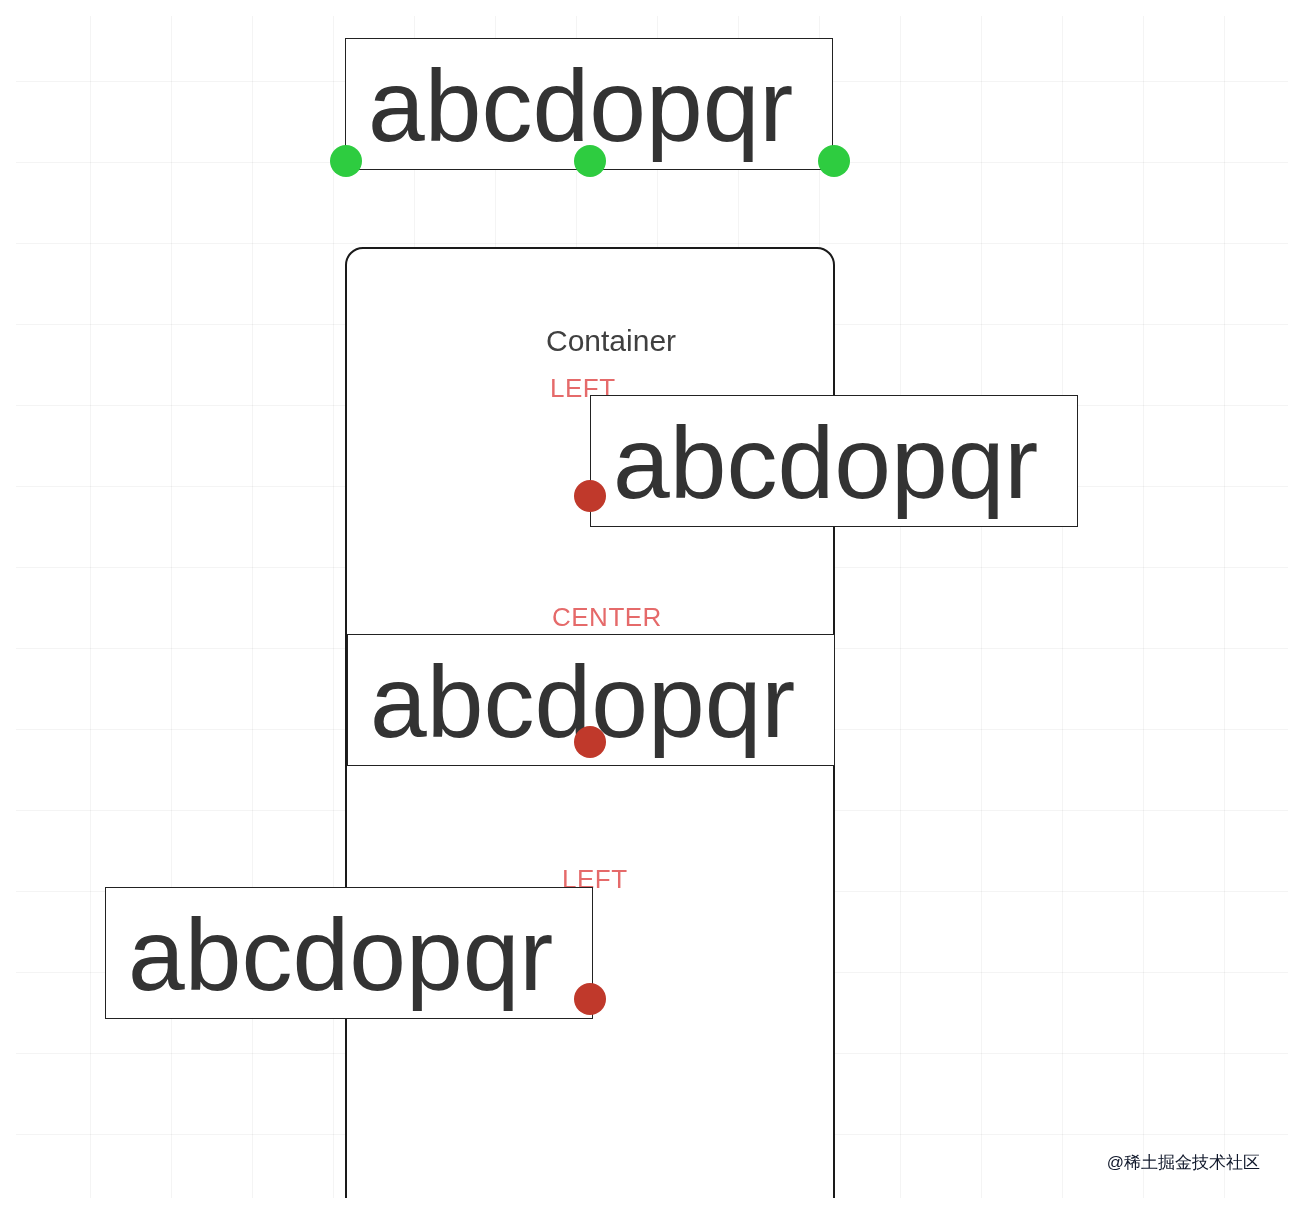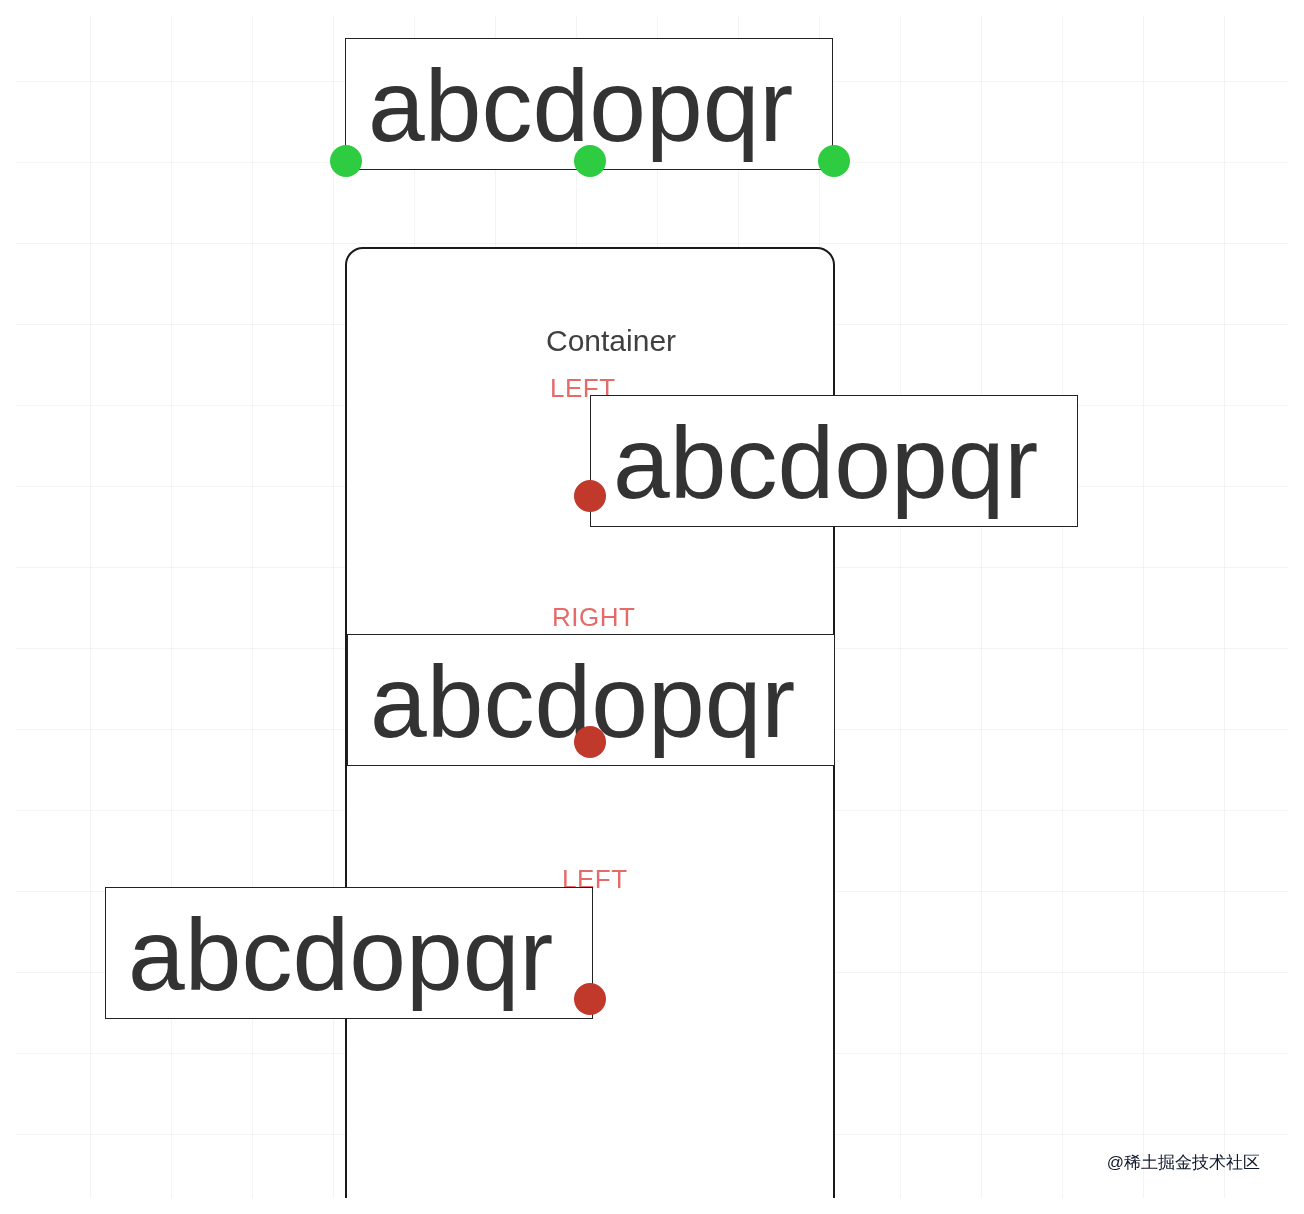--- a/index.html
+++ b/index.html
@@ -86,21 +86,21 @@
   <div class="dot dot-green" style="left:818px; top:145px;"></div>
 
   <div class="container-box" style="left:329px; top:231px; width:490px; height:983px;"></div>
 
   <div class="container-title" style="left:514px; top:292px;">Container</div>
 
   <div class="align-label" style="left:518px; top:341px;">LEFT</div>
   <div class="text-box text-large" style="left:574px; top:379px; width:488px;">abcdopqr</div>
   <div class="dot dot-red" style="left:574px; top:480px;"></div>
 
-  <div class="align-label" style="left:520px; top:570px;">RIGHT</div>
+  <div class="align-label" style="left:520px; top:570px;">CENTER</div>
   <div class="text-box text-large" style="left:331px; top:618px; width:488px;">abcdopqr</div>
   <div class="dot dot-red" style="left:574px; top:726px;"></div>
 
   <div class="align-label" style="left:530px; top:832px;">LEFT</div>
   <div class="text-box text-large" style="left:89px; top:871px; width:488px;">abcdopqr</div>
   <div class="dot dot-red" style="left:574px; top:983px;"></div>
 
   <div class="watermark">@稀土掘金技术社区</div>
 </div>
 

